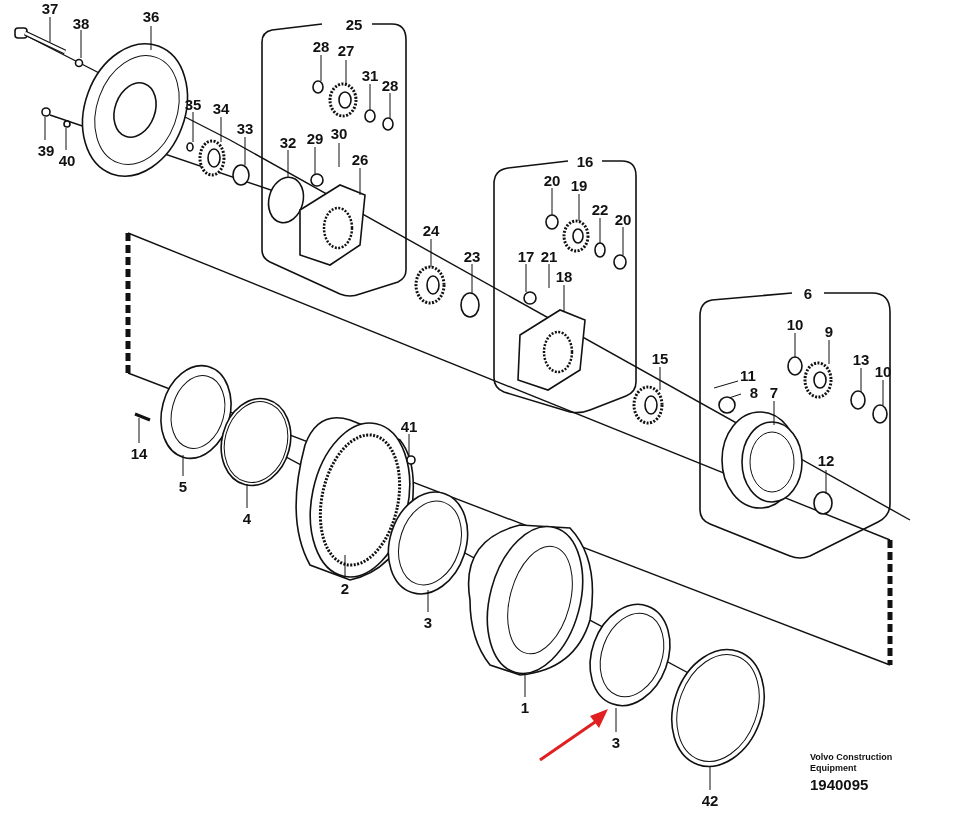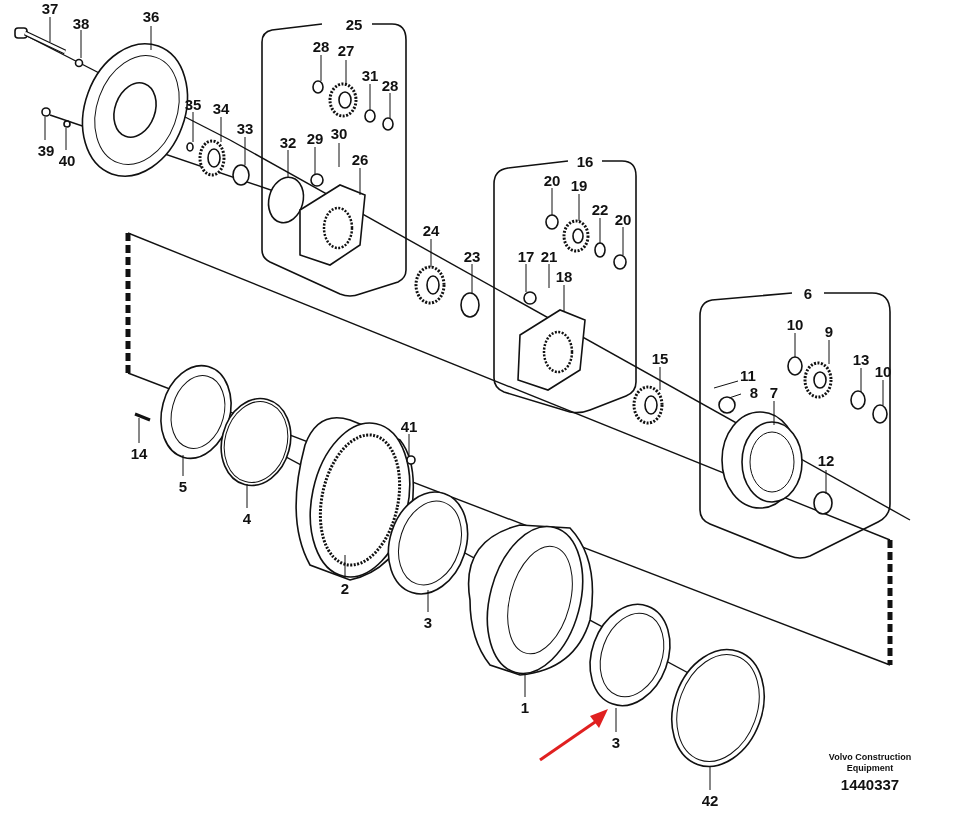--- a/index.html
+++ b/index.html
@@ -4,21 +4,21 @@
 <style>
   html,body{margin:0;padding:0;background:#ffffff;}
   body{width:967px;height:816px;position:relative;overflow:hidden;font-family:"Liberation Sans",sans-serif;}
   svg#diagram{position:absolute;left:0;top:0;}
   .lbl{font-family:"Liberation Sans",sans-serif;font-weight:bold;font-size:15px;fill:#111;text-anchor:middle;}
   .ln{stroke:#111;stroke-width:1.4;fill:none;}
   .part{stroke:#111;stroke-width:1.6;fill:#fff;}
   .thin{stroke:#111;stroke-width:1;fill:none;}
   .dash{stroke:#111;stroke-width:5;stroke-dasharray:8 4;fill:none;}
   .grp{stroke:#111;stroke-width:1.6;fill:none;}
-  .brand{position:absolute;left:810px;top:752px;width:120px;text-align:center;color:#111;}
+  .brand{position:absolute;left:810px;top:752px;width:120px;color:#111;}
   .brand .b1{font-size:9px;font-weight:bold;line-height:11px;}
   .brand .b2{font-size:15px;font-weight:bold;margin-top:2px;}
 </style>
 </head>
 <body>
 
 <svg id="diagram" width="967" height="816" viewBox="0 0 967 816">
 
   <g>
     <line class="ln" x1="25" y1="35" x2="230" y2="140"></line>
@@ -308,14 +308,14 @@
     <text class="lbl" x="428" y="628">3</text>
     <text class="lbl" x="525" y="713">1</text>
     <text class="lbl" x="616" y="748">3</text>
     <text class="lbl" x="710" y="806">42</text>
   </g>
 </svg>
 
 <div class="brand">
   <div class="b1">Volvo Construction</div>
   <div class="b1">Equipment</div>
-  <div class="b2">1440337</div>
+  <div class="b2">1940095</div>
 </div>
 
 </body></html>

